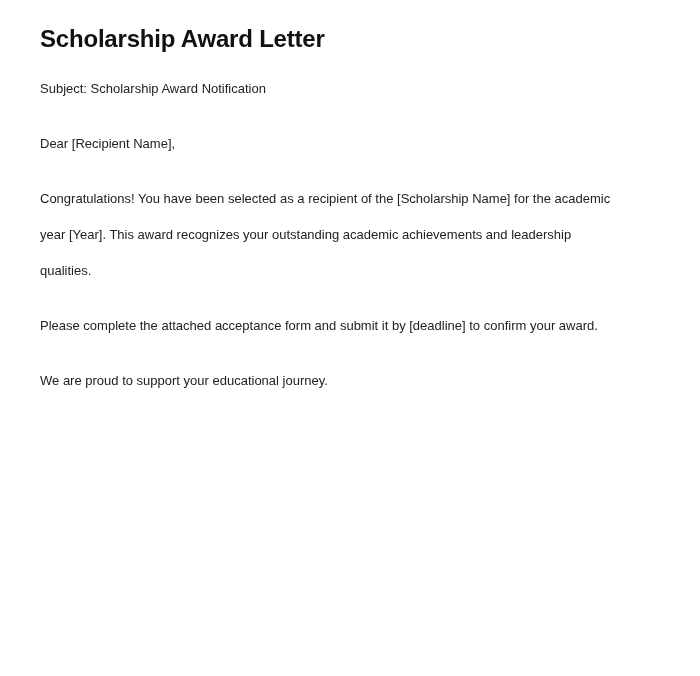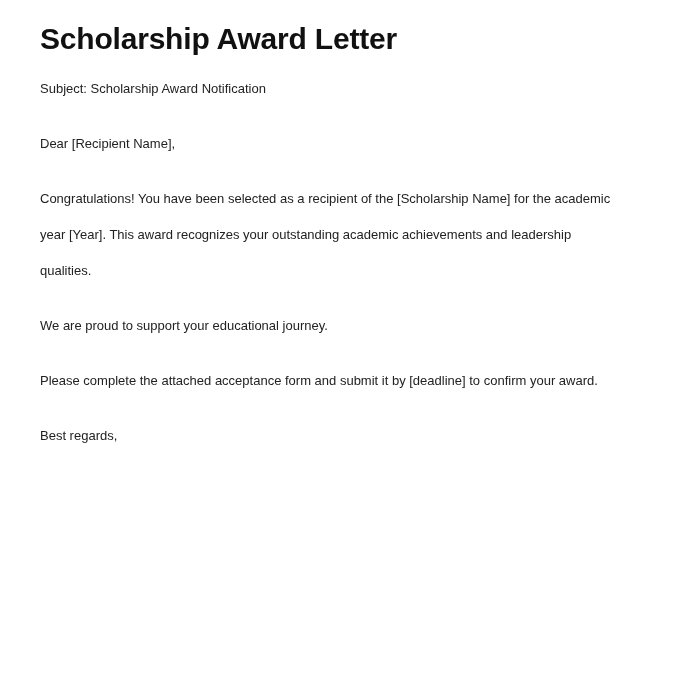--- a/index.html
+++ b/index.html
@@ -15,21 +15,21 @@
     overflow: hidden;
   }
   .letter {
     box-sizing: border-box;
     width: 700px;
     height: 676px;
     padding: 24px 75px 0 40px;
     background: #ffffff;
   }
   .letter-title {
-    font-size: 30px;
+    font-size: 24px;
     font-weight: bold;
     line-height: 30px;
     letter-spacing: -0.2px;
     color: #111111;
     margin: 0 0 17px 0;
   }
   .letter-body {
     margin: 0;
   }
   .letter-paragraph {
@@ -49,18 +49,17 @@
 <body>
 
 <div class="letter">
 
   <h1 class="letter-title">Scholarship Award Letter</h1>
 
   <div class="letter-body">
     <p class="letter-paragraph">Subject: Scholarship Award Notification</p>
     <p class="letter-paragraph">Dear [Recipient Name],</p>
     <p class="letter-paragraph">Congratulations! You have been selected as a recipient of the [Scholarship Name] for the academic year [Year]. This award recognizes your outstanding academic achievements and leadership qualities.</p>
+    <p class="letter-paragraph">Please complete the attached acceptance form and submit it by [deadline] to confirm your award.</p>
     <p class="letter-paragraph">We are proud to support your educational journey.</p>
-    <p class="letter-paragraph">Please complete the attached acceptance form and submit it by [deadline] to confirm your award.</p>
-    <p class="letter-paragraph">Best regards,</p>
   </div>
 
 </div>
 
 </body></html>

